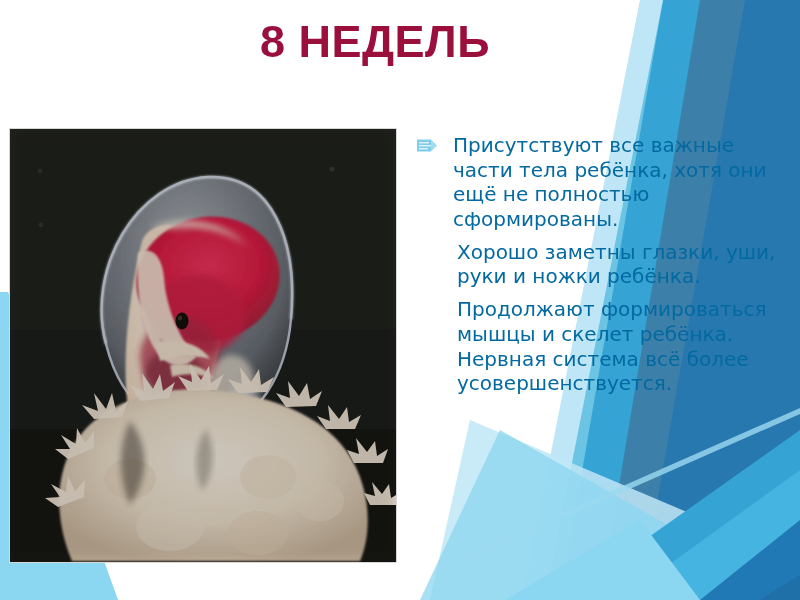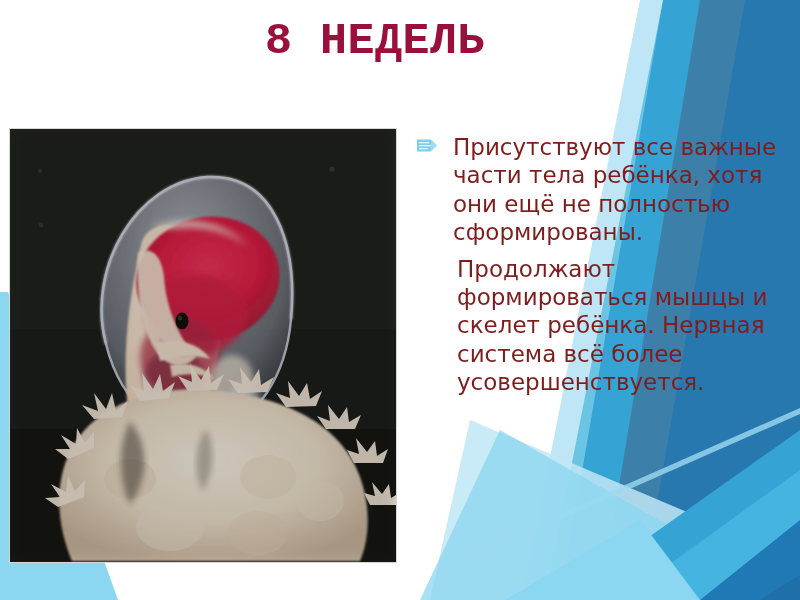--- a/index.html
+++ b/index.html
@@ -25,21 +25,21 @@
     pointer-events: none;
   }
 
   
   #title {
     position: absolute;
     left: 140px;
     top: 18px;
     width: 470px;
     text-align: center;
-    font-family: Liberation Mono, monospace;
+    font-family: Liberation Sans, sans-serif;
     font-weight: bold;
     font-size: 45px;
     line-height: 1.05;
     letter-spacing: 0.5px;
     color: #9B0F3C;
     white-space: nowrap;
   }
   #title .title-num { font-size: 45px; }
 
   
@@ -54,22 +54,22 @@
     box-shadow: 0 0 0 1px #d7d7d7;
   }
   #photo-frame svg { display: block; }
 
   
   #body-text {
     position: absolute;
     left: 413px;
     top: 133px;
     width: 375px;
-    color: #7f1d1d;
-    font-size: 23px;
+    color: #0369a1;
+    font-size: 20px;
     line-height: 1.235;
     font-weight: normal;
   }
   .para {
     position: relative;
     padding-left: 40px;
     margin: 0 0 8px 0;
   }
   .para:last-child { margin-bottom: 7px; }
   .bullet-icon {
@@ -235,20 +235,23 @@
       <svg class="bullet-icon" viewBox="0 0 20 13">
         <polygon points="0,0.5 14,0.5 14,12.5 0,12.5" fill="#7FCDEA"></polygon>
         <polygon points="14,0.5 20,6.5 14,12.5" fill="#9FDBF1"></polygon>
         <rect x="2" y="3" width="10" height="1.4" fill="#DFF2FB"></rect>
         <rect x="2" y="6" width="12" height="1.4" fill="#DFF2FB"></rect>
         <rect x="2" y="9" width="9" height="1.4" fill="#DFF2FB"></rect>
       </svg>
       <span class="para-text">Присутствуют все важные части тела ребёнка, хотя они ещё не полностью сформированы.</span>
     </div>
 
+    <div class="para indent-only">
+      <span class="para-text">Хорошо заметны глазки, уши, руки и ножки ребёнка.</span>
+    </div>
 
     <div class="para indent-only">
       <span class="para-text">Продолжают формироваться мышцы и скелет ребёнка. Нервная система всё более усовершенствуется.</span>
     </div>
 
   </div>
 
 </div>
 
 </body></html>

